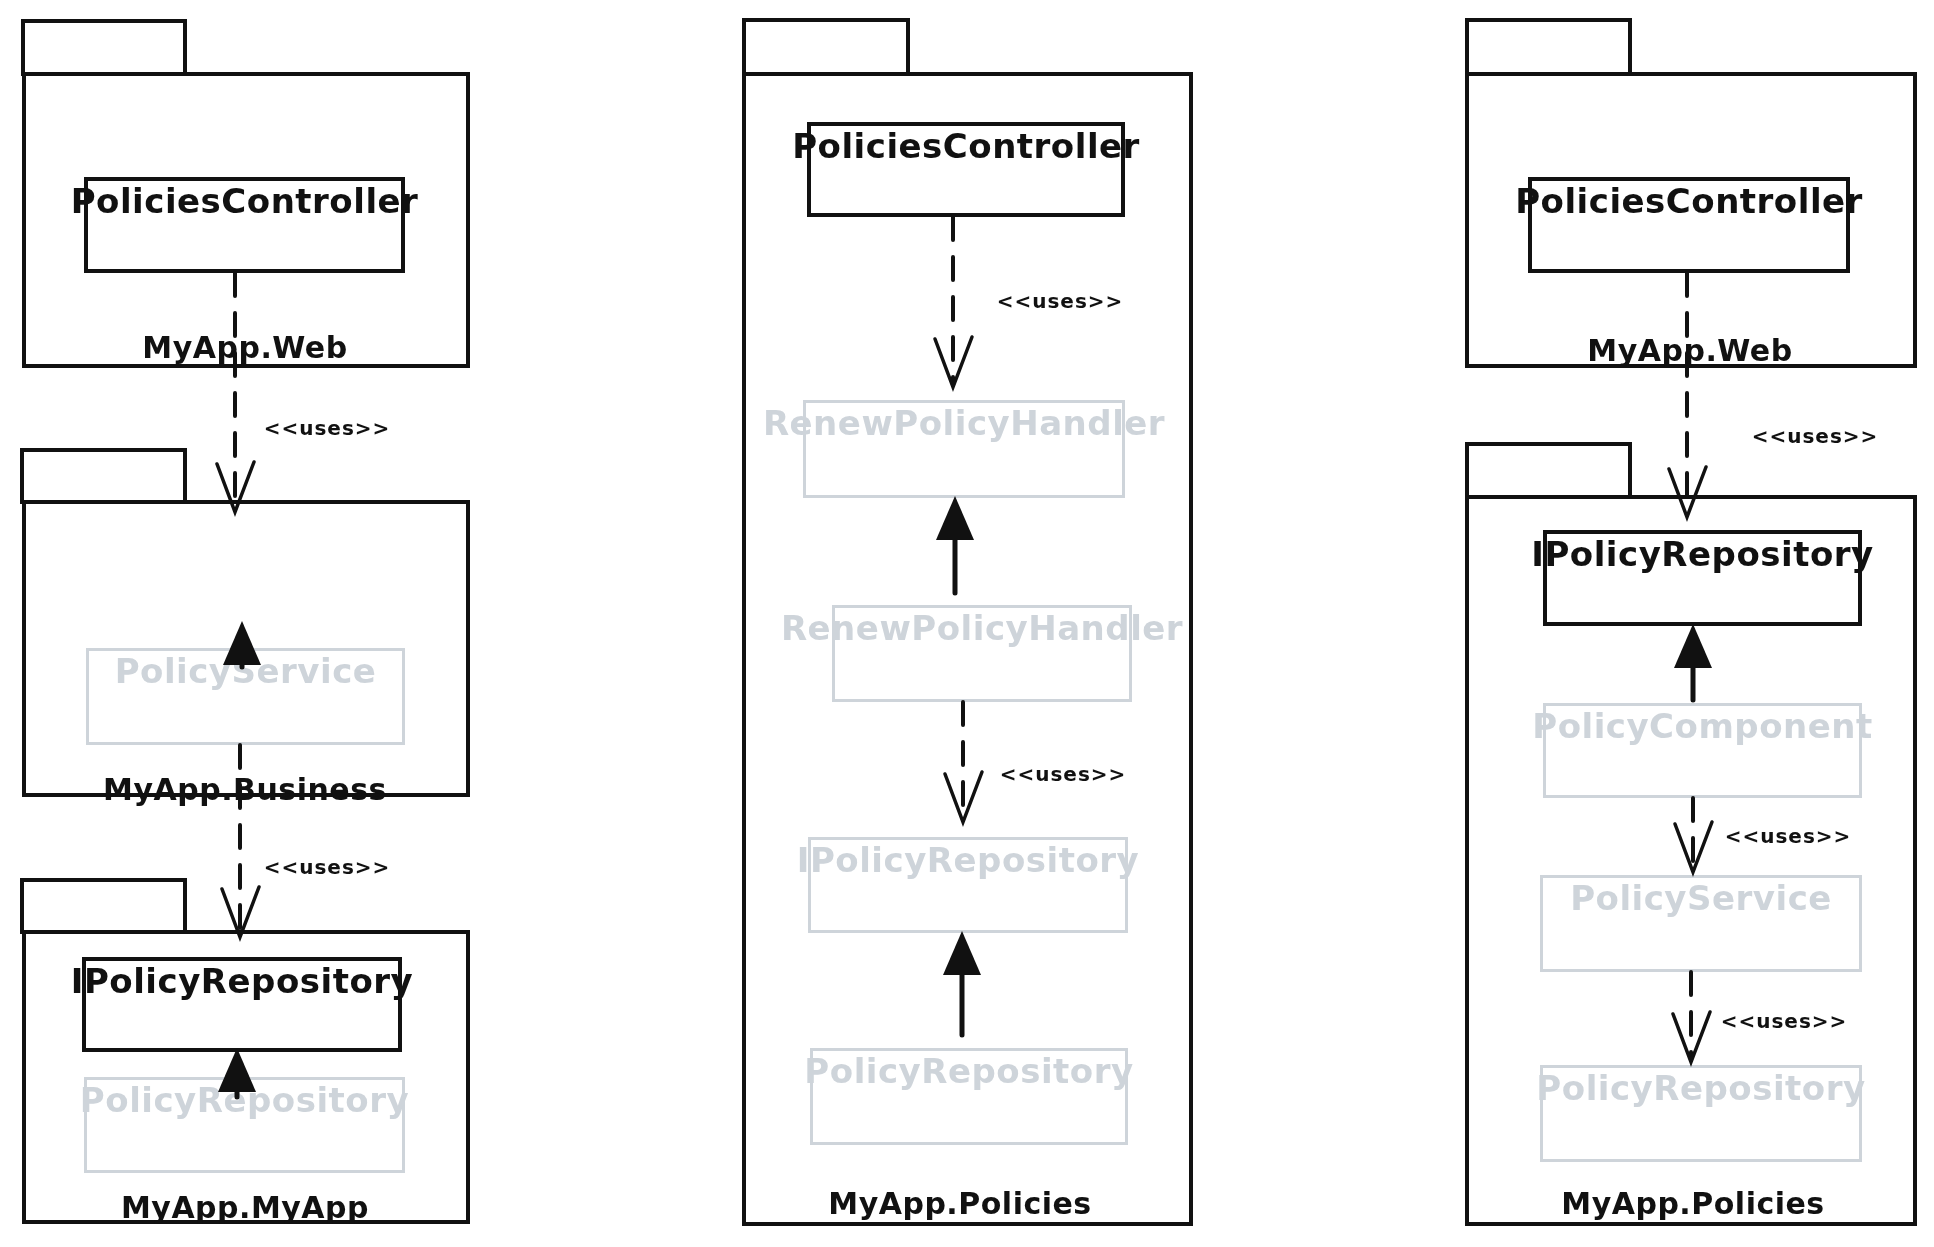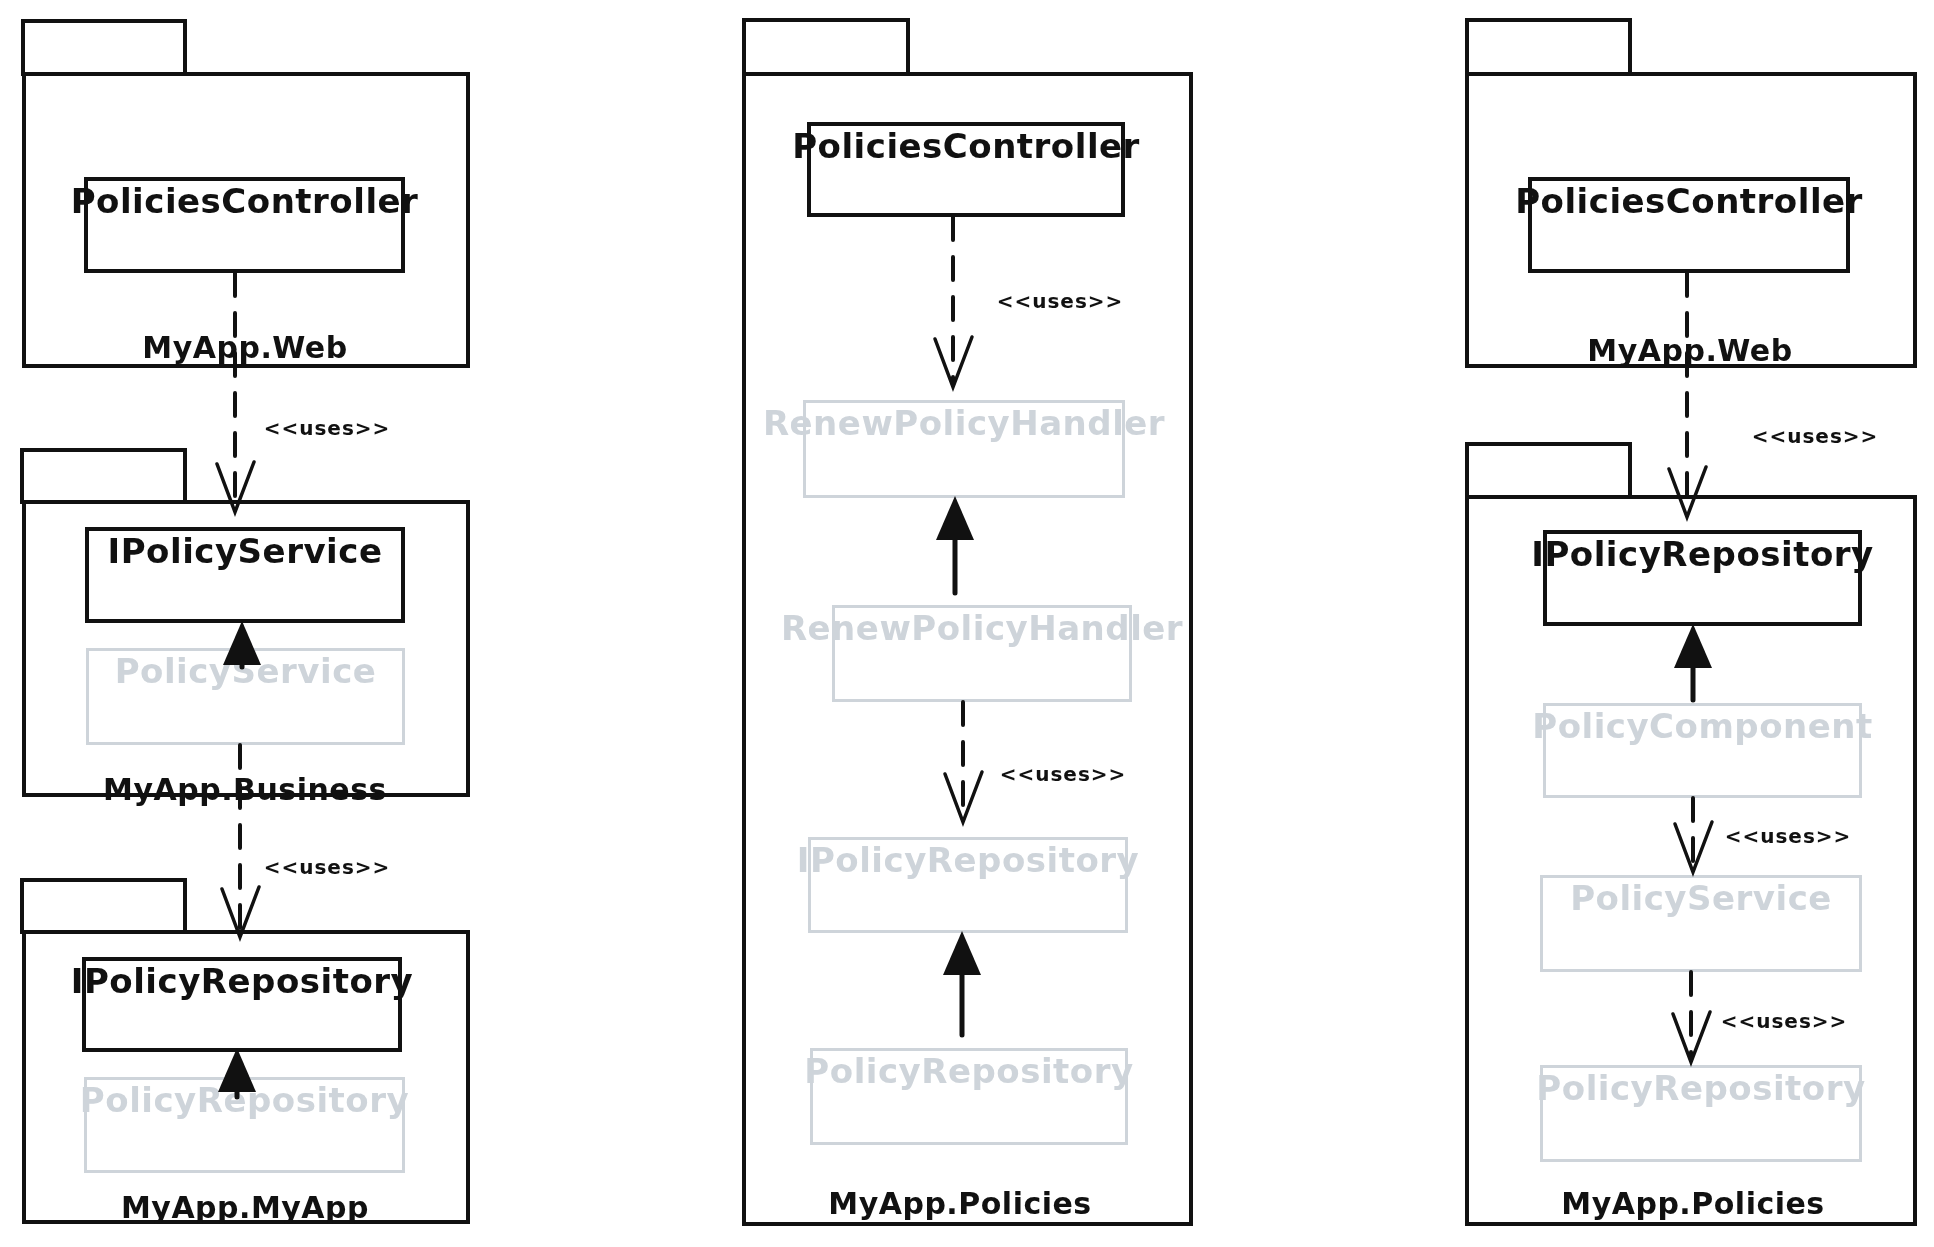--- a/index.html
+++ b/index.html
@@ -72,23 +72,20 @@
   <div class="pkg-body" style="left:22px; top:72px; width:448px; height:296px;"></div>
   <div class="pkg-tab" style="left:21px; top:19px; width:166px; height:57px;"></div>
   <div class="uml-box" style="left:84px; top:177px; width:321px; height:96px;">
     <span>PoliciesController</span>
   </div>
   <div class="pkg-label" style="left:245px; top:347px;">MyApp.Web</div>
   <div class="uses-label" style="left:327px; top:428px;">&lt;&lt;uses&gt;&gt;</div>
 
   <div class="pkg-body" style="left:22px; top:500px; width:448px; height:297px;"></div>
   <div class="pkg-tab" style="left:20px; top:448px; width:167px; height:56px;"></div>
-  <div class="uml-box" style="left:85px; top:527px; width:320px; height:96px;">
-    <span>IPolicyService</span>
-  </div>
   <div class="uml-box muted" style="left:86px; top:648px; width:319px; height:97px;">
     <span>PolicyService</span>
   </div>
   <div class="pkg-label" style="left:245px; top:777px;margin-top:12px;">MyApp.Business</div>
   <div class="uses-label" style="left:327px; top:867px;">&lt;&lt;uses&gt;&gt;</div>
 
   <div class="pkg-body" style="left:22px; top:930px; width:448px; height:294px;"></div>
   <div class="pkg-tab" style="left:20px; top:878px; width:167px; height:56px;"></div>
   <div class="uml-box" style="left:82px; top:957px; width:320px; height:95px;">
     <span>IPolicyRepository</span>

